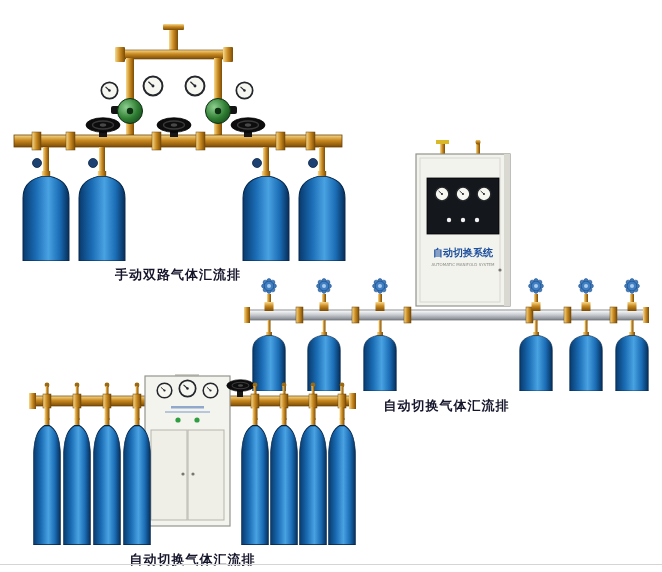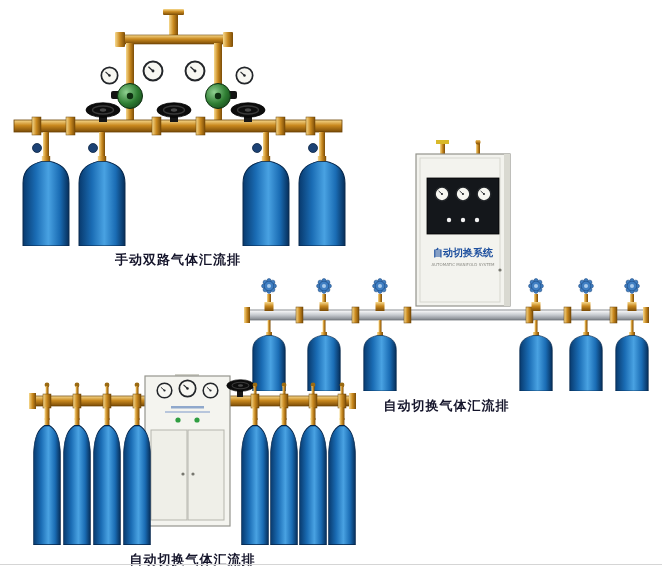--- a/index.html
+++ b/index.html
@@ -69,21 +69,21 @@
             <circle cx="13.3" cy="13.3" r="2.3"></circle>
             <circle cx="4.7" cy="13.3" r="2.3"></circle>
             <circle cx="4.7" cy="4.7" r="2.3"></circle>
           <circle cx="9" cy="9" r="5.4"></circle>
         </g>
         <circle cx="9" cy="9" r="2.3" fill="#a9cbec"></circle>
       </symbol>
     </defs>
   </svg>
 
-  <div class="figure" style="left:8px;top:6px;width:340px;">
+  <div class="figure" style="left:8px;top:21px;width:340px;">
     <svg class="art" width="340" height="240" viewBox="0 0 340 240">
       <g>
         <rect x="161" y="6" width="9" height="28" fill="url(#brassH)"></rect>
         <rect x="155" y="3" width="21" height="6" rx="1" fill="url(#brassV)"></rect>
         <rect x="112" y="29" width="108" height="9" fill="url(#brassV)" stroke="#6b4304" stroke-width="0.6"></rect>
         <rect x="107" y="26" width="10" height="15" rx="1" fill="url(#brassH)"></rect>
         <rect x="215" y="26" width="10" height="15" rx="1" fill="url(#brassH)"></rect>
         <rect x="118" y="37" width="8" height="44" fill="url(#brassH)"></rect>
         <rect x="206" y="37" width="8" height="44" fill="url(#brassH)"></rect>
         <rect x="118" y="98" width="8" height="22" fill="url(#brassH)"></rect>

